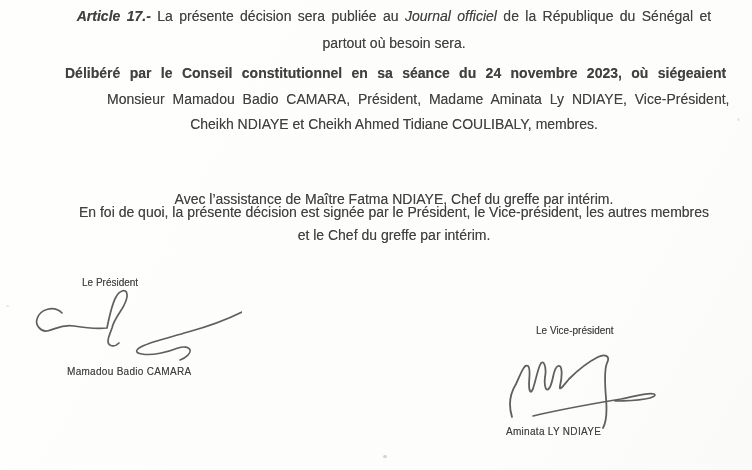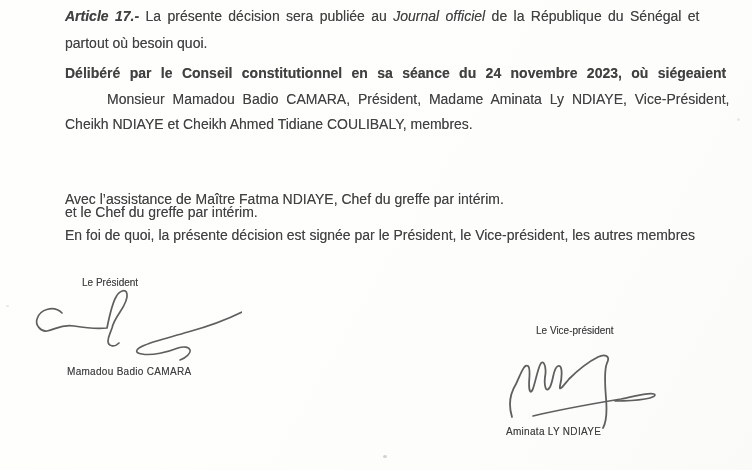--- a/index.html
+++ b/index.html
@@ -4,20 +4,21 @@
 <style>
   html,body{margin:0;padding:0;background:#e8e8e8;}
   .page{
     position:relative;
     width:752px;height:470px;
     margin:0 auto;
     background:linear-gradient(120deg,#fefefd 0%,#fdfdfc 70%,#fafaf8 100%);
     overflow:hidden;
     font-family:"Liberation Sans", sans-serif;
     color:#414141;
+    text-align:center;
   }
   .scan-text{
     color:#414141;
     text-shadow:0 0 0.5px rgba(70,70,70,0.55);
     -webkit-font-smoothing:antialiased;
   }
   .para{
     position:absolute;
     left:65px;
     width:658px;
@@ -52,36 +53,36 @@
   .speck-2{left:737px;top:118px;width:3px;height:3px;background:rgba(150,150,150,0.2);}
   .speck-3{left:6px;top:305px;width:3px;height:2px;background:rgba(140,140,140,0.22);}
 </style>
 </head>
 <body>
 
 <div class="page">
 
   <p class="para p1 scan-text">
     <span class="line ws-25"><span class="lead">Article 17.-</span><span> La présente décision sera publiée au </span><span class="em">Journal officiel</span><span> de la République du Sénégal et</span></span>
-    <span class="line">partout où besoin quoi.</span>
+    <span class="line">partout où besoin sera.</span>
   </p>
 
   <p class="para p2 scan-text">
     <span class="line ws-55">Délibéré par le Conseil constitutionnel en sa séance du 24 novembre 2023, où siégeaient</span>
     <span class="line ws-40">Monsieur Mamadou Badio CAMARA, Président, Madame Aminata Ly NDIAYE, Vice-Président,</span>
     <span class="line">Cheikh NDIAYE et Cheikh Ahmed Tidiane COULIBALY, membres.</span>
   </p>
 
   <p class="para p3 scan-text">
     <span class="line">Avec l’assistance de Maître Fatma NDIAYE, Chef du greffe par intérim.</span>
   </p>
 
   <p class="para p4 scan-text">
+    <span class="line">En foi de quoi, la présente décision est signée par le Président, le Vice-président, les autres membres</span>
     <span class="line">et le Chef du greffe par intérim.</span>
-    <span class="line">En foi de quoi, la présente décision est signée par le Président, le Vice-président, les autres membres</span>
   </p>
 
   <div class="sig-label lbl-president scan-text">Le Président</div>
 
   <svg class="sig sig-president" width="212" height="80" viewBox="0 0 212 80" aria-hidden="true">
     <path stroke-width="1.7" d="M32,27 C24,19 10,23 7,33 C5,39 11,46 17,45 C26,43 32,38 44,40 C56,42 68,43 77,42 C79,32 82,18 86,11 C89,5 96,2 97,8 C98,13 94,20 90,26 C86,32 83,37 82,42 C80,48 78,51 78,55 C78,60 84,62 89,57"></path>
     <path stroke-width="1.6" d="M212,26 C198,33 176,41 158,46 C141,51 124,55 115,59 C105,63 104,67 112,68 C122,70 138,66 148,62 C154,60 159,61 160,64 C161,67 156,72 150,74"></path>
   </svg>
 
   <div class="sig-label lbl-vicepresident scan-text">Le Vice-président</div>

